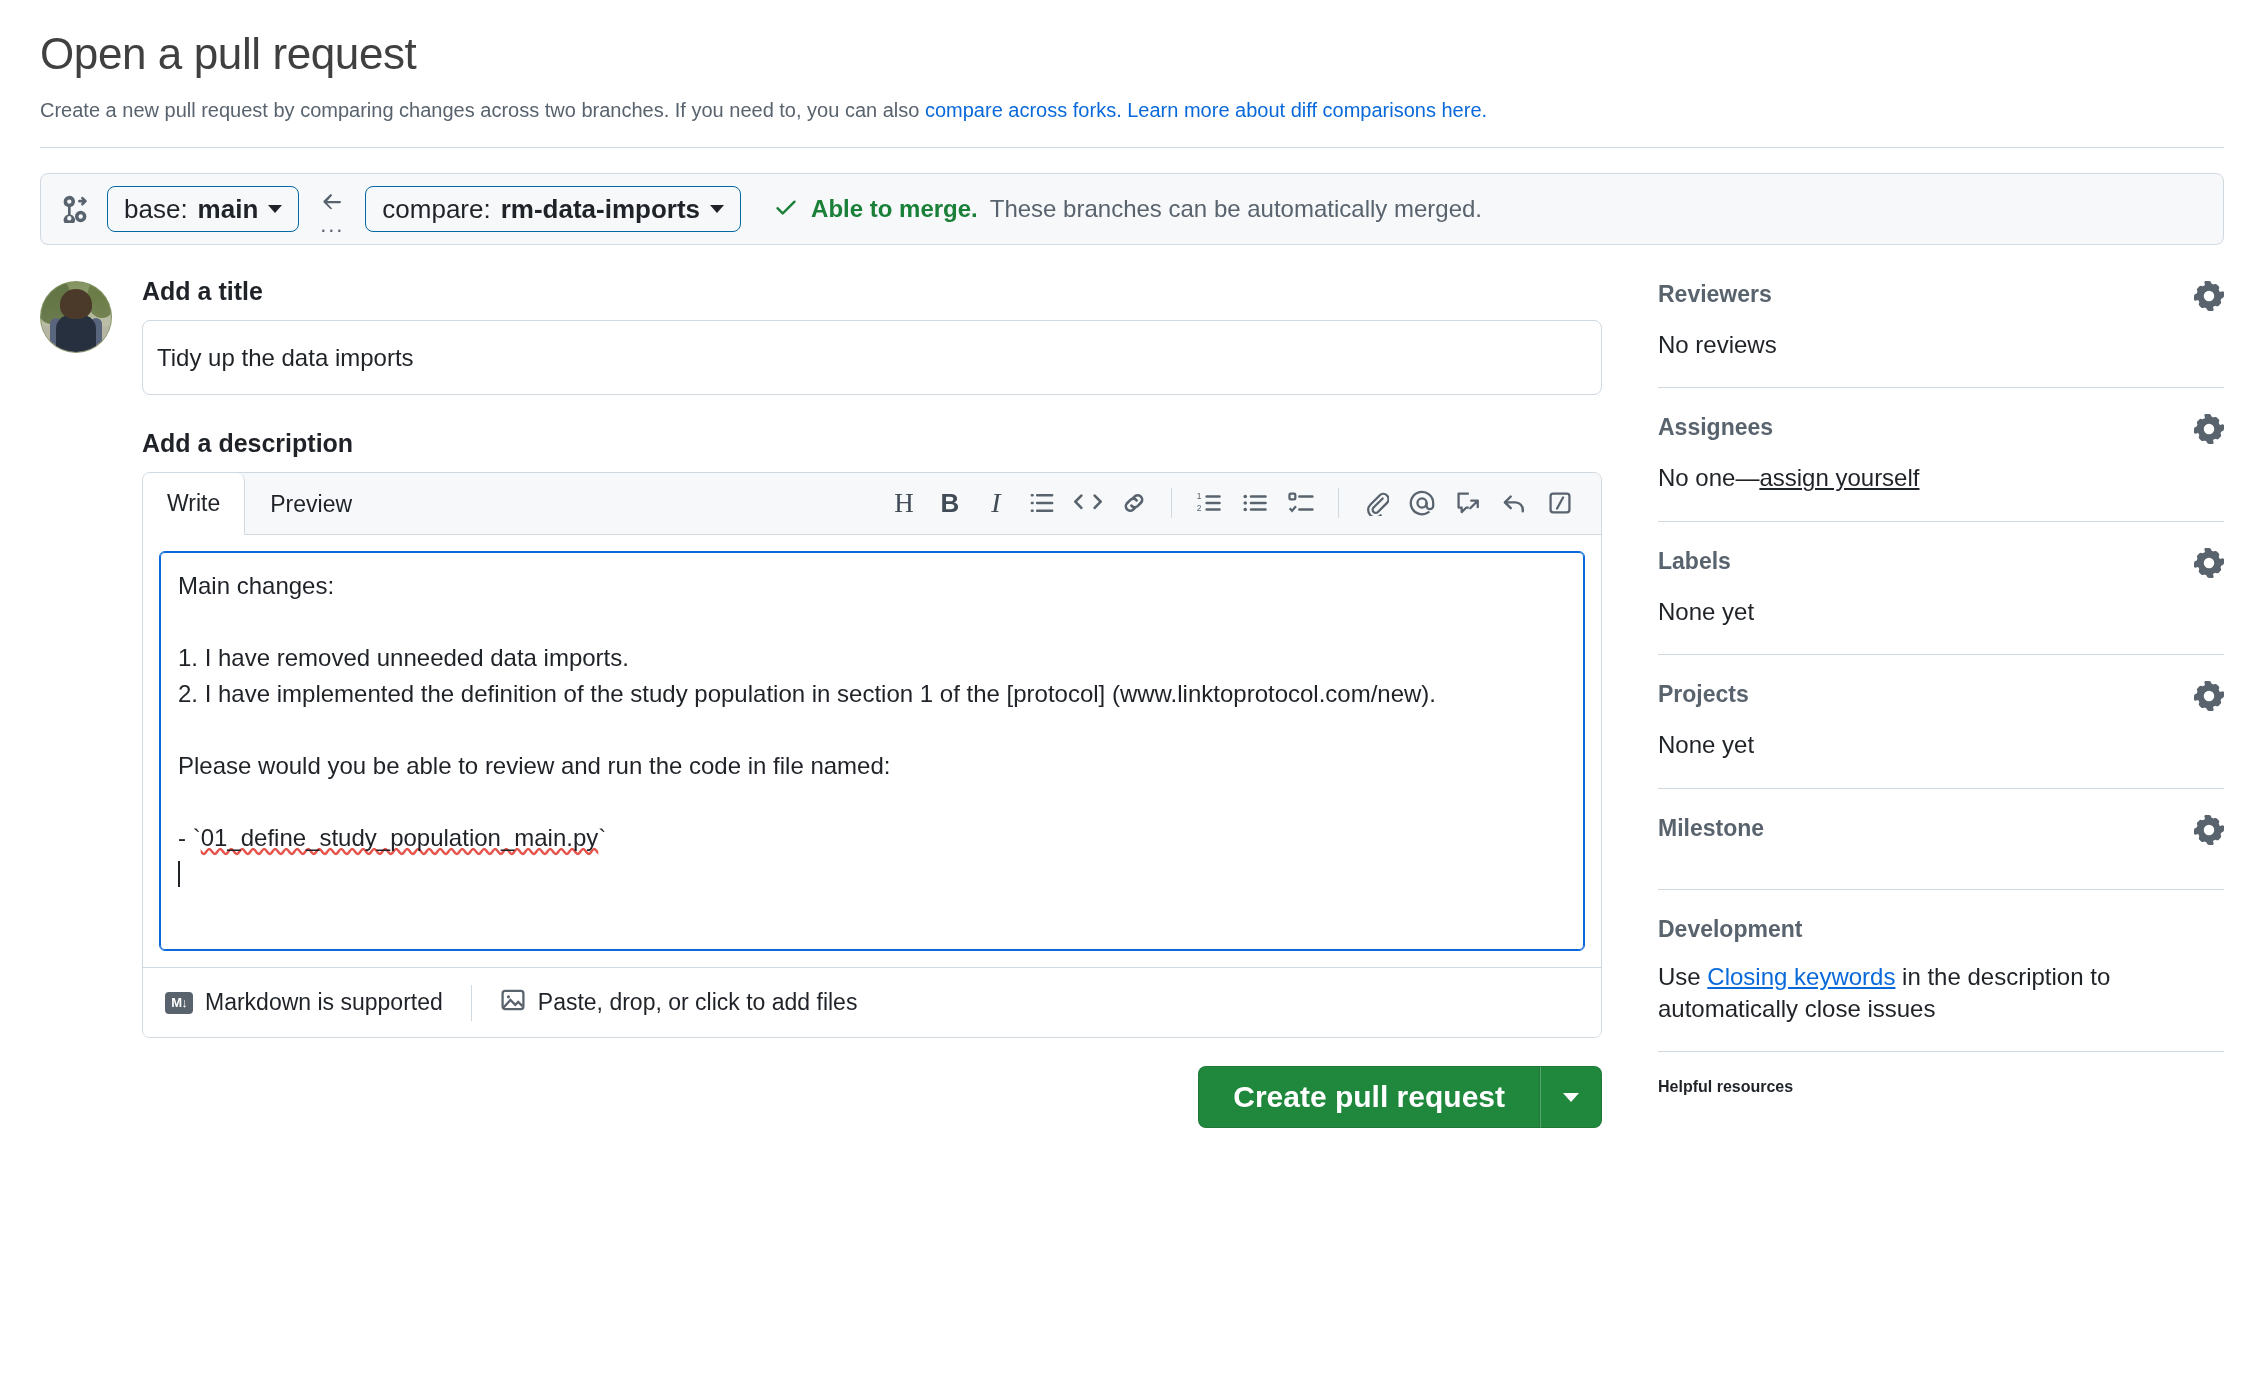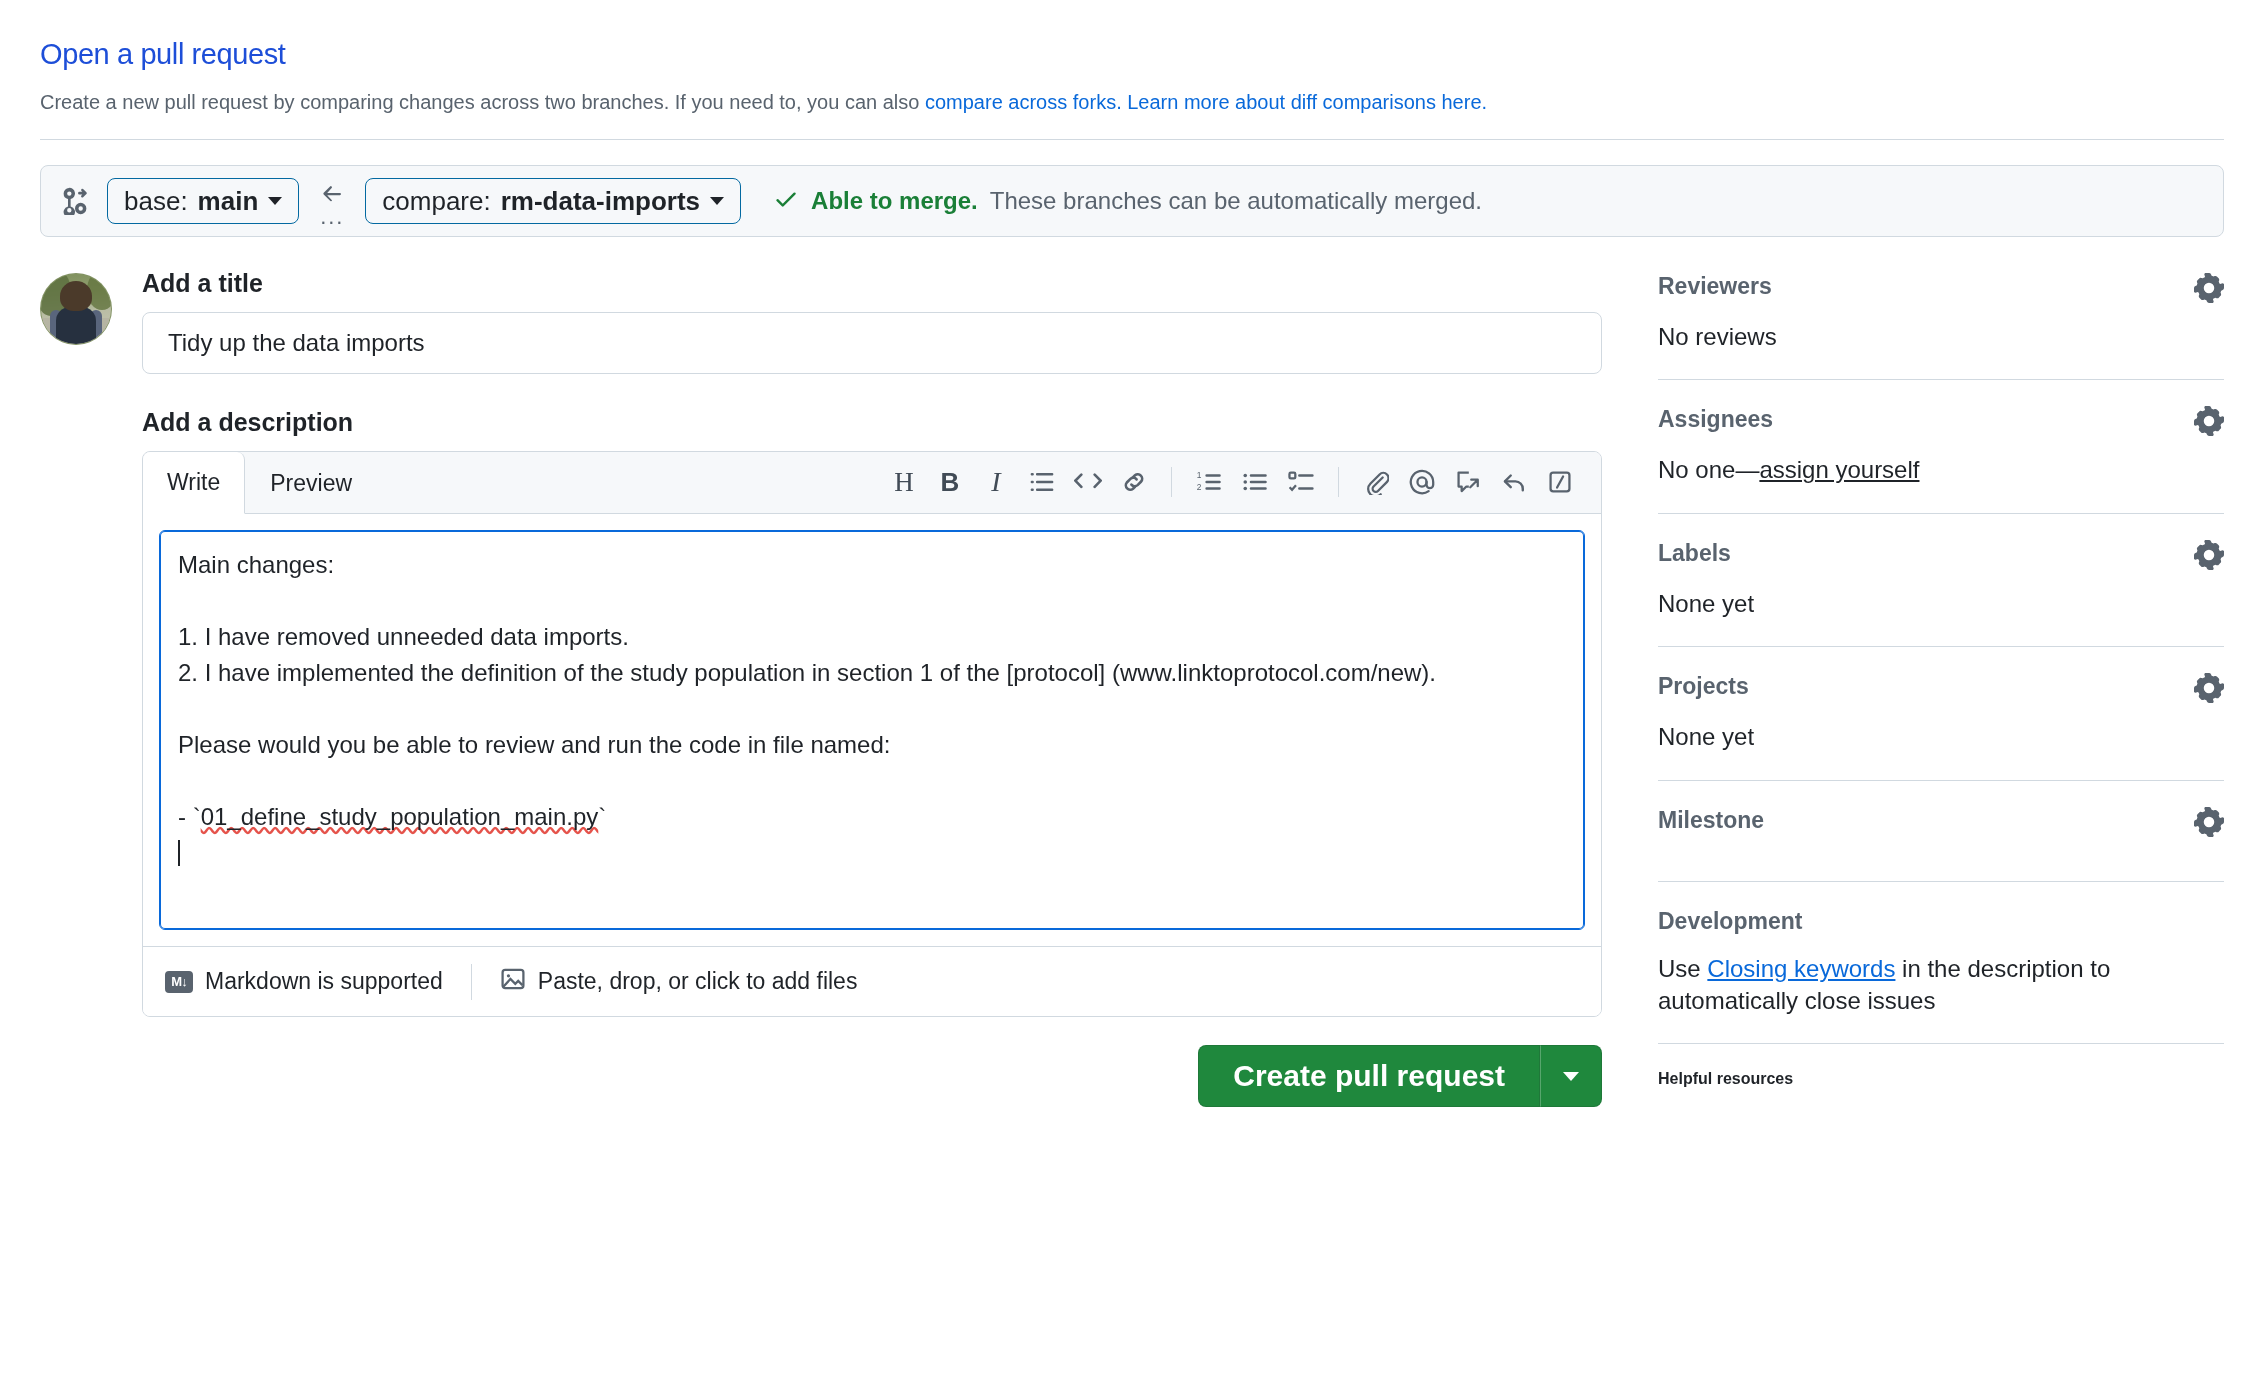--- a/index.html
+++ b/index.html
@@ -9,25 +9,25 @@
     height: 1374px;
     background: #ffffff;
     font-family: "Liberation Sans", sans-serif;
     color: #1f2328;
     overflow: hidden;
   }
   .page { padding: 0 40px; position: relative; width: 2264px; height: 1374px; }
 
   
   .page-title {
-    font-size: 29px;
+    font-size: 44px;
     font-weight: 400;
     letter-spacing: -0.4px;
-    margin: 38px 0 0 0;
-    color: #1d4ed8;
+    margin: 29px 0 0 0;
+    color: #404040;
   }
   .page-subtitle {
     font-size: 20px;
     color: #59636e;
     margin: 18px 0 0 0;
     line-height: 1.3;
   }
   .page-subtitle a { color: #0969da; text-decoration: none; }
   .header-rule {
     border: 0;
@@ -115,24 +115,24 @@
 
   .form-col { flex: 1; margin-left: 30px; }
   .field-label {
     font-size: 25px;
     font-weight: 700;
     margin: 0 0 14px 0;
     color: #1f2328;
   }
   .title-input {
     width: 1460px;
-    height: 62px;
+    height: 75px;
     border: 1px solid #d1d9e0;
     border-radius: 8px;
-    padding: 0 25px;
+    padding: 0 14px;
     font-size: 24px;
     font-family: "Liberation Sans", sans-serif;
     color: #1f2328;
     background: #fff;
     outline: none;
   }
   .desc-label { margin-top: 34px; }
 
   
   .comment-box {

